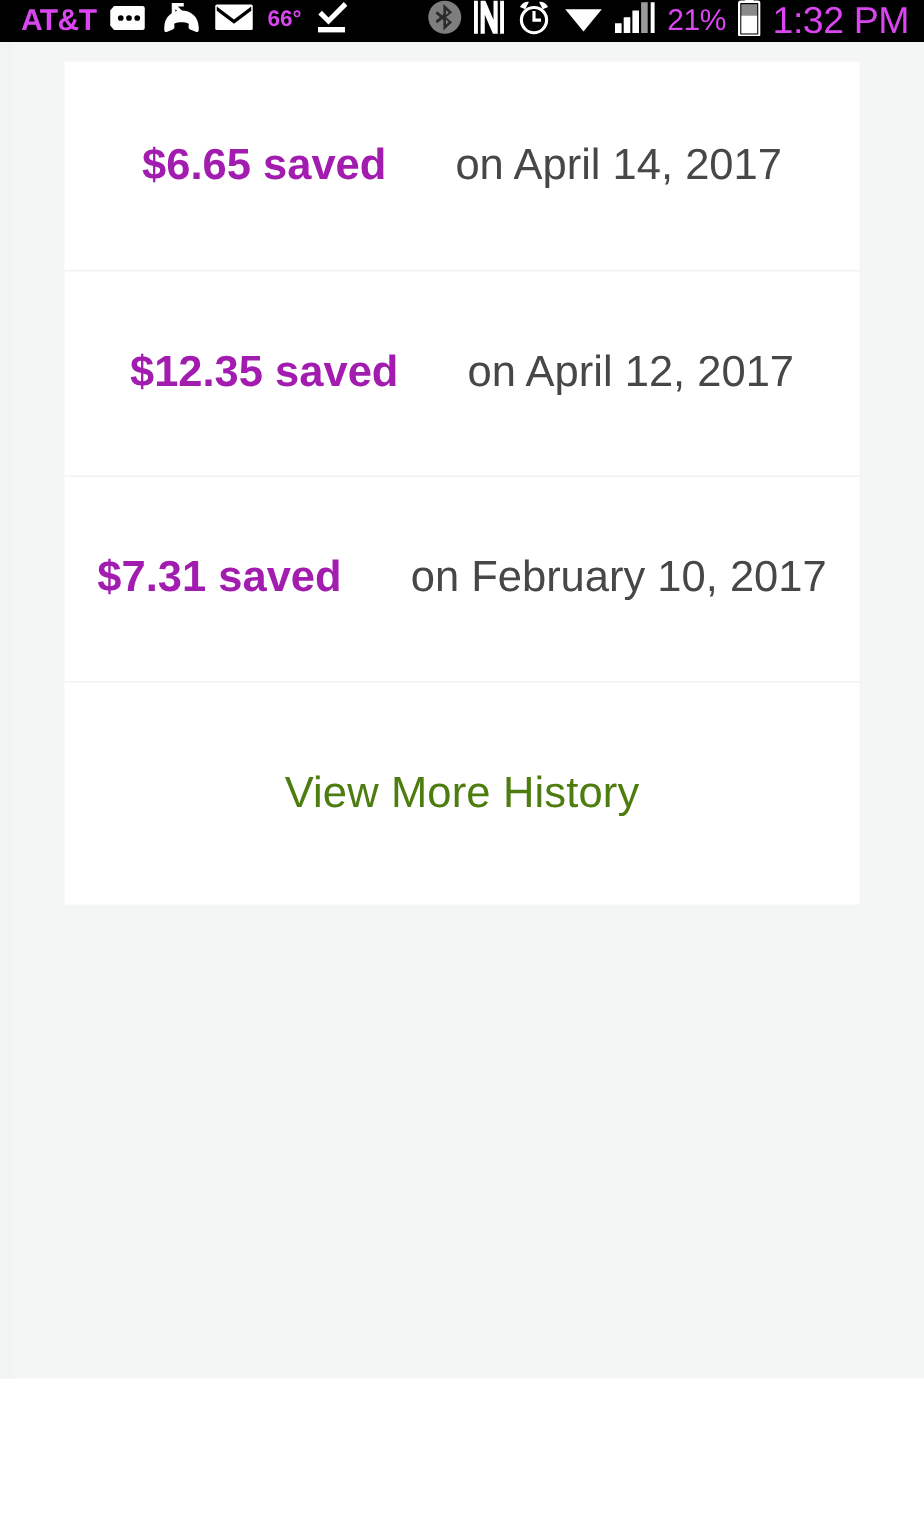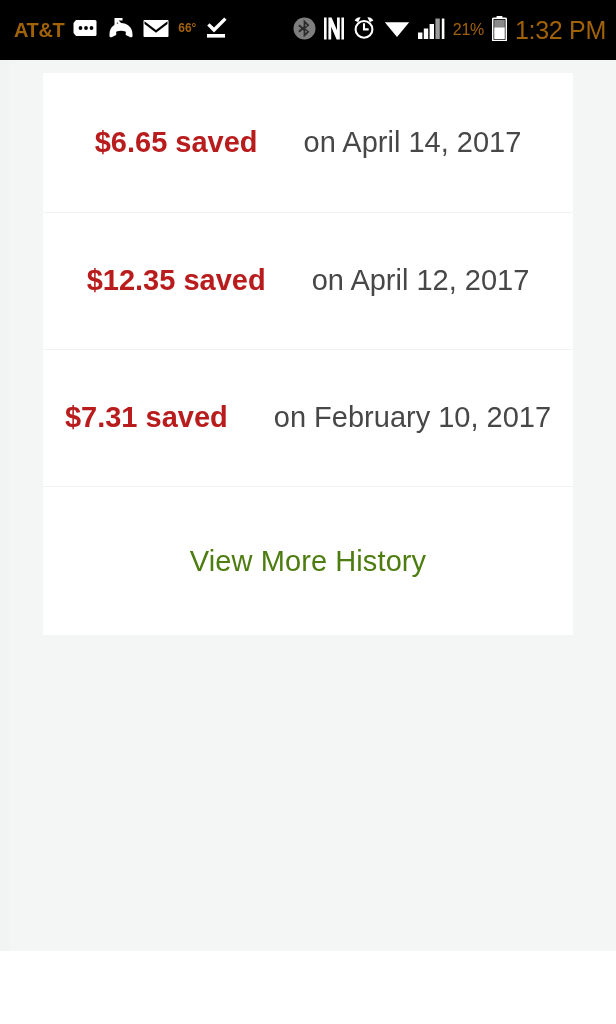--- a/index.html
+++ b/index.html
@@ -10,25 +10,25 @@
     height:1024px;
     background:#ffffff;
     font-family:"Liberation Sans", sans-serif;
     overflow:hidden;
   }
 
   
   #status-bar{
     position:relative;
     width:616px;
-    height:60px;
+    height:28px;
     background:#000000;
     display:flex;
     align-items:center;
-    color:#a16207;
+    color:#d946ef;
     padding:0 10px 0 14px;
     justify-content:space-between;
   }
   .sb-left{
     display:flex;
     align-items:center;
     gap:9px;
     flex:0 0 auto;
   }
   .sb-right{
@@ -39,29 +39,29 @@
     flex:0 0 auto;
   }
   .carrier{
     font-size:20px;
     font-weight:bold;
     letter-spacing:-0.4px;
     line-height:1;
     white-space:nowrap;
   }
   .temp{
-    font-size:12px;
+    font-size:15px;
     font-weight:bold;
     line-height:1;
     white-space:nowrap;
     position:relative;
     top:-2px;
   }
   .battery-pct{
-    font-size:16px;
+    font-size:20px;
     line-height:1;
     white-space:nowrap;
     letter-spacing:-0.3px;
   }
   .clock{
     font-size:25px;
     line-height:1;
     white-space:nowrap;
     letter-spacing:-0.3px;
   }
@@ -95,21 +95,21 @@
   .history-row:first-child{ height:140px; }
   .history-row:last-of-type{ border-bottom:1px solid #f0f1f1; }
 
   .row-text{
     font-size:29px;
     line-height:1.15;
     white-space:nowrap;
     text-align:center;
   }
   .amount-saved{
-    color:#b91c1c;
+    color:#a21caf;
     font-weight:bold;
     margin-top:10px;
   }
   .row-date{
     color:#474747;
     font-weight:normal;
     margin-left:38px;
   }
 
   #view-more-row{

